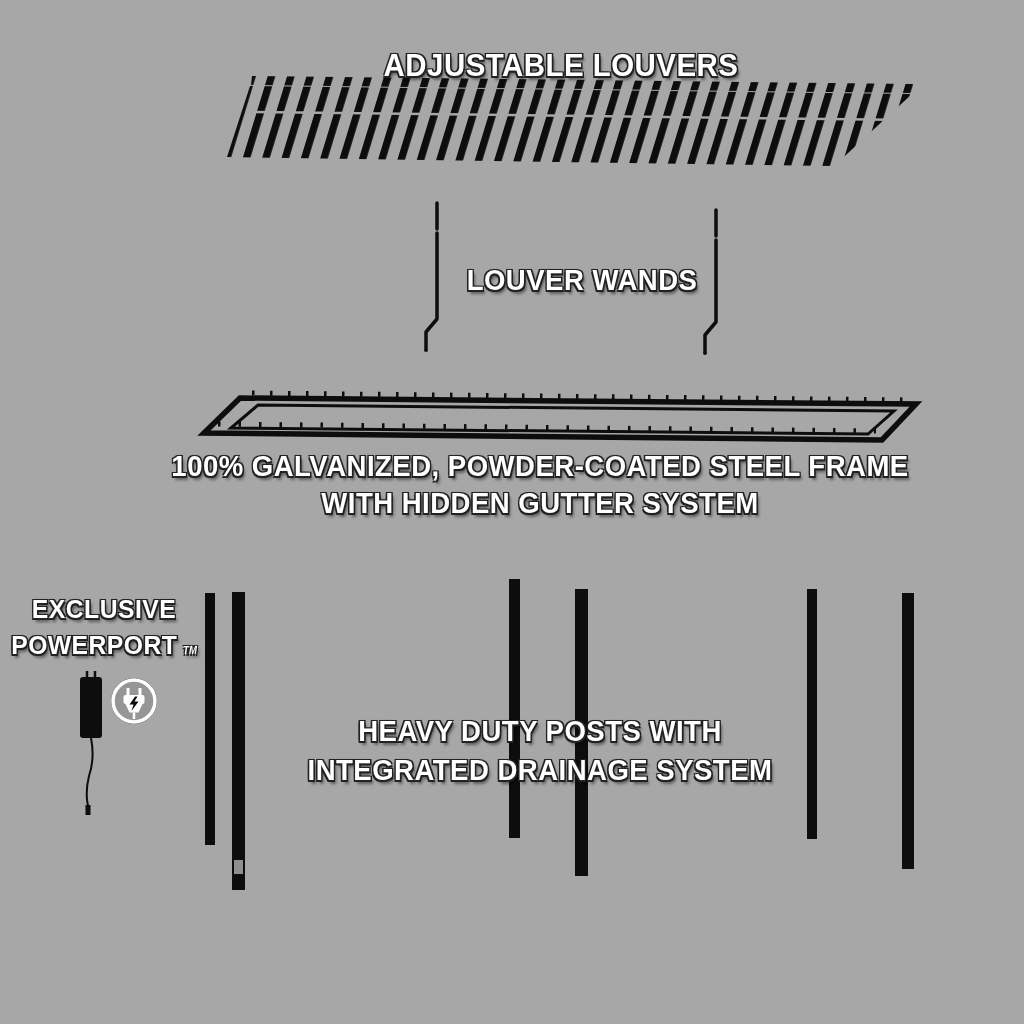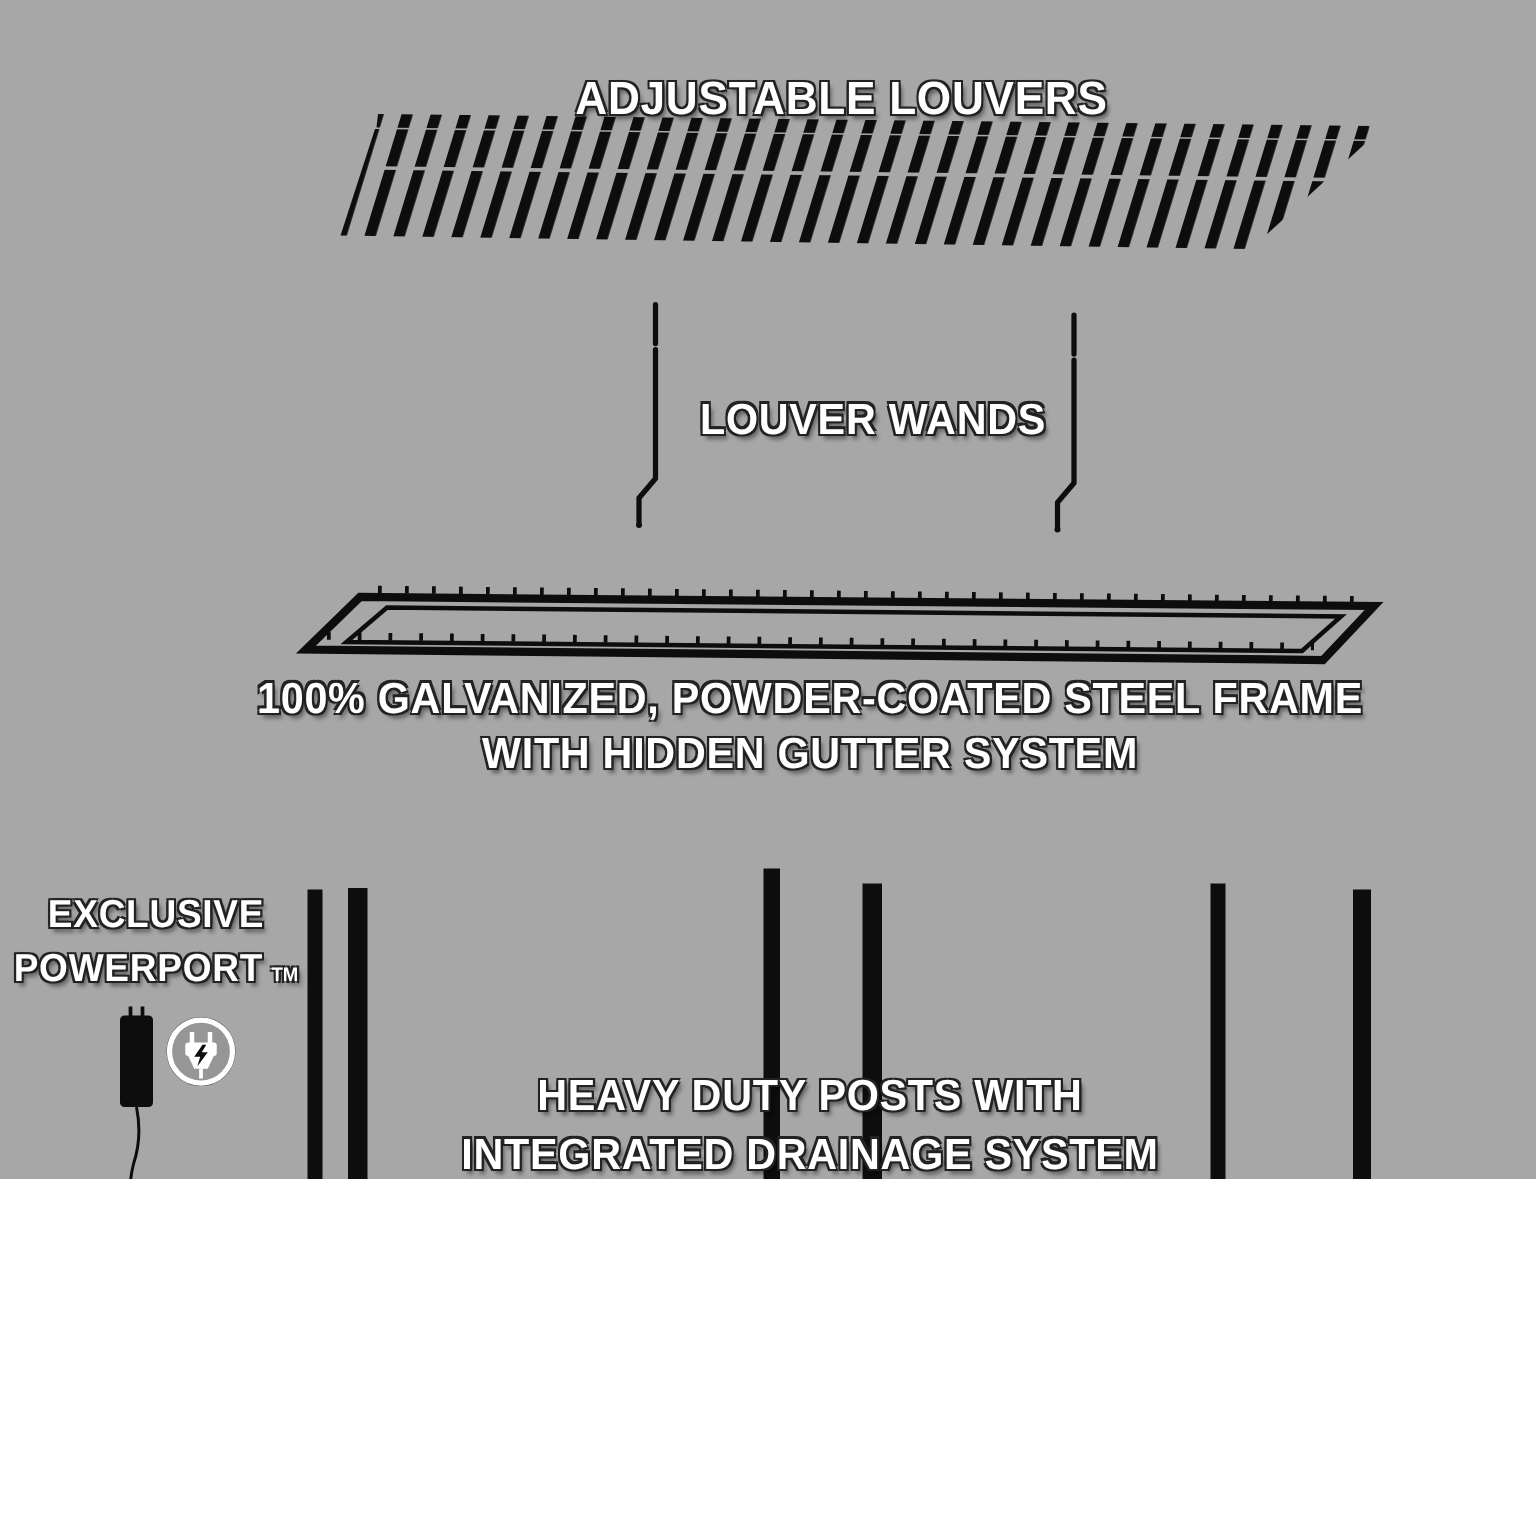--- a/index.html
+++ b/index.html
@@ -1,42 +1,43 @@
 <!DOCTYPE html>
 <html><head>
 <meta charset="utf-8">
 <style>
   html,body{margin:0;padding:0;}
   .canvas{
     position:relative;
-    width:1024px;height:786px;
+    width:1024px;height:1024px;
     background:#a7a7a7;
     overflow:hidden;
     font-family:"Liberation Sans", sans-serif;
   }
   svg.art{position:absolute;left:0;top:0;}
   .label{
     position:absolute;
     transform:translateX(-50%) scaleX(0.95);
     font-weight:bold;
     color:#ffffff;
     white-space:nowrap;
     text-align:center;
     letter-spacing:0.5px;
     text-shadow:
       -1.5px -1.5px 0 #222, 1.5px -1.5px 0 #222,
       -1.5px  1.5px 0 #222, 1.5px  1.5px 0 #222,
        0 0 2px #222,
        2.5px 3.5px 3px rgba(0,0,0,0.45);
   }
   .tm{
-    font-size:13px;
+    font-size:10px;
     letter-spacing:0;
     vertical-align:baseline;
     margin-left:6px;
+    font-style:italic;
   }
 </style>
 </head>
 <body>
 
 <div class="canvas">
 
   <svg class="art" width="1024" height="1024" viewBox="0 0 1024 1024">
     <defs>
       <pattern id="slats" patternUnits="userSpaceOnUse" width="19.4" height="400" patternTransform="skewX(-17)">

